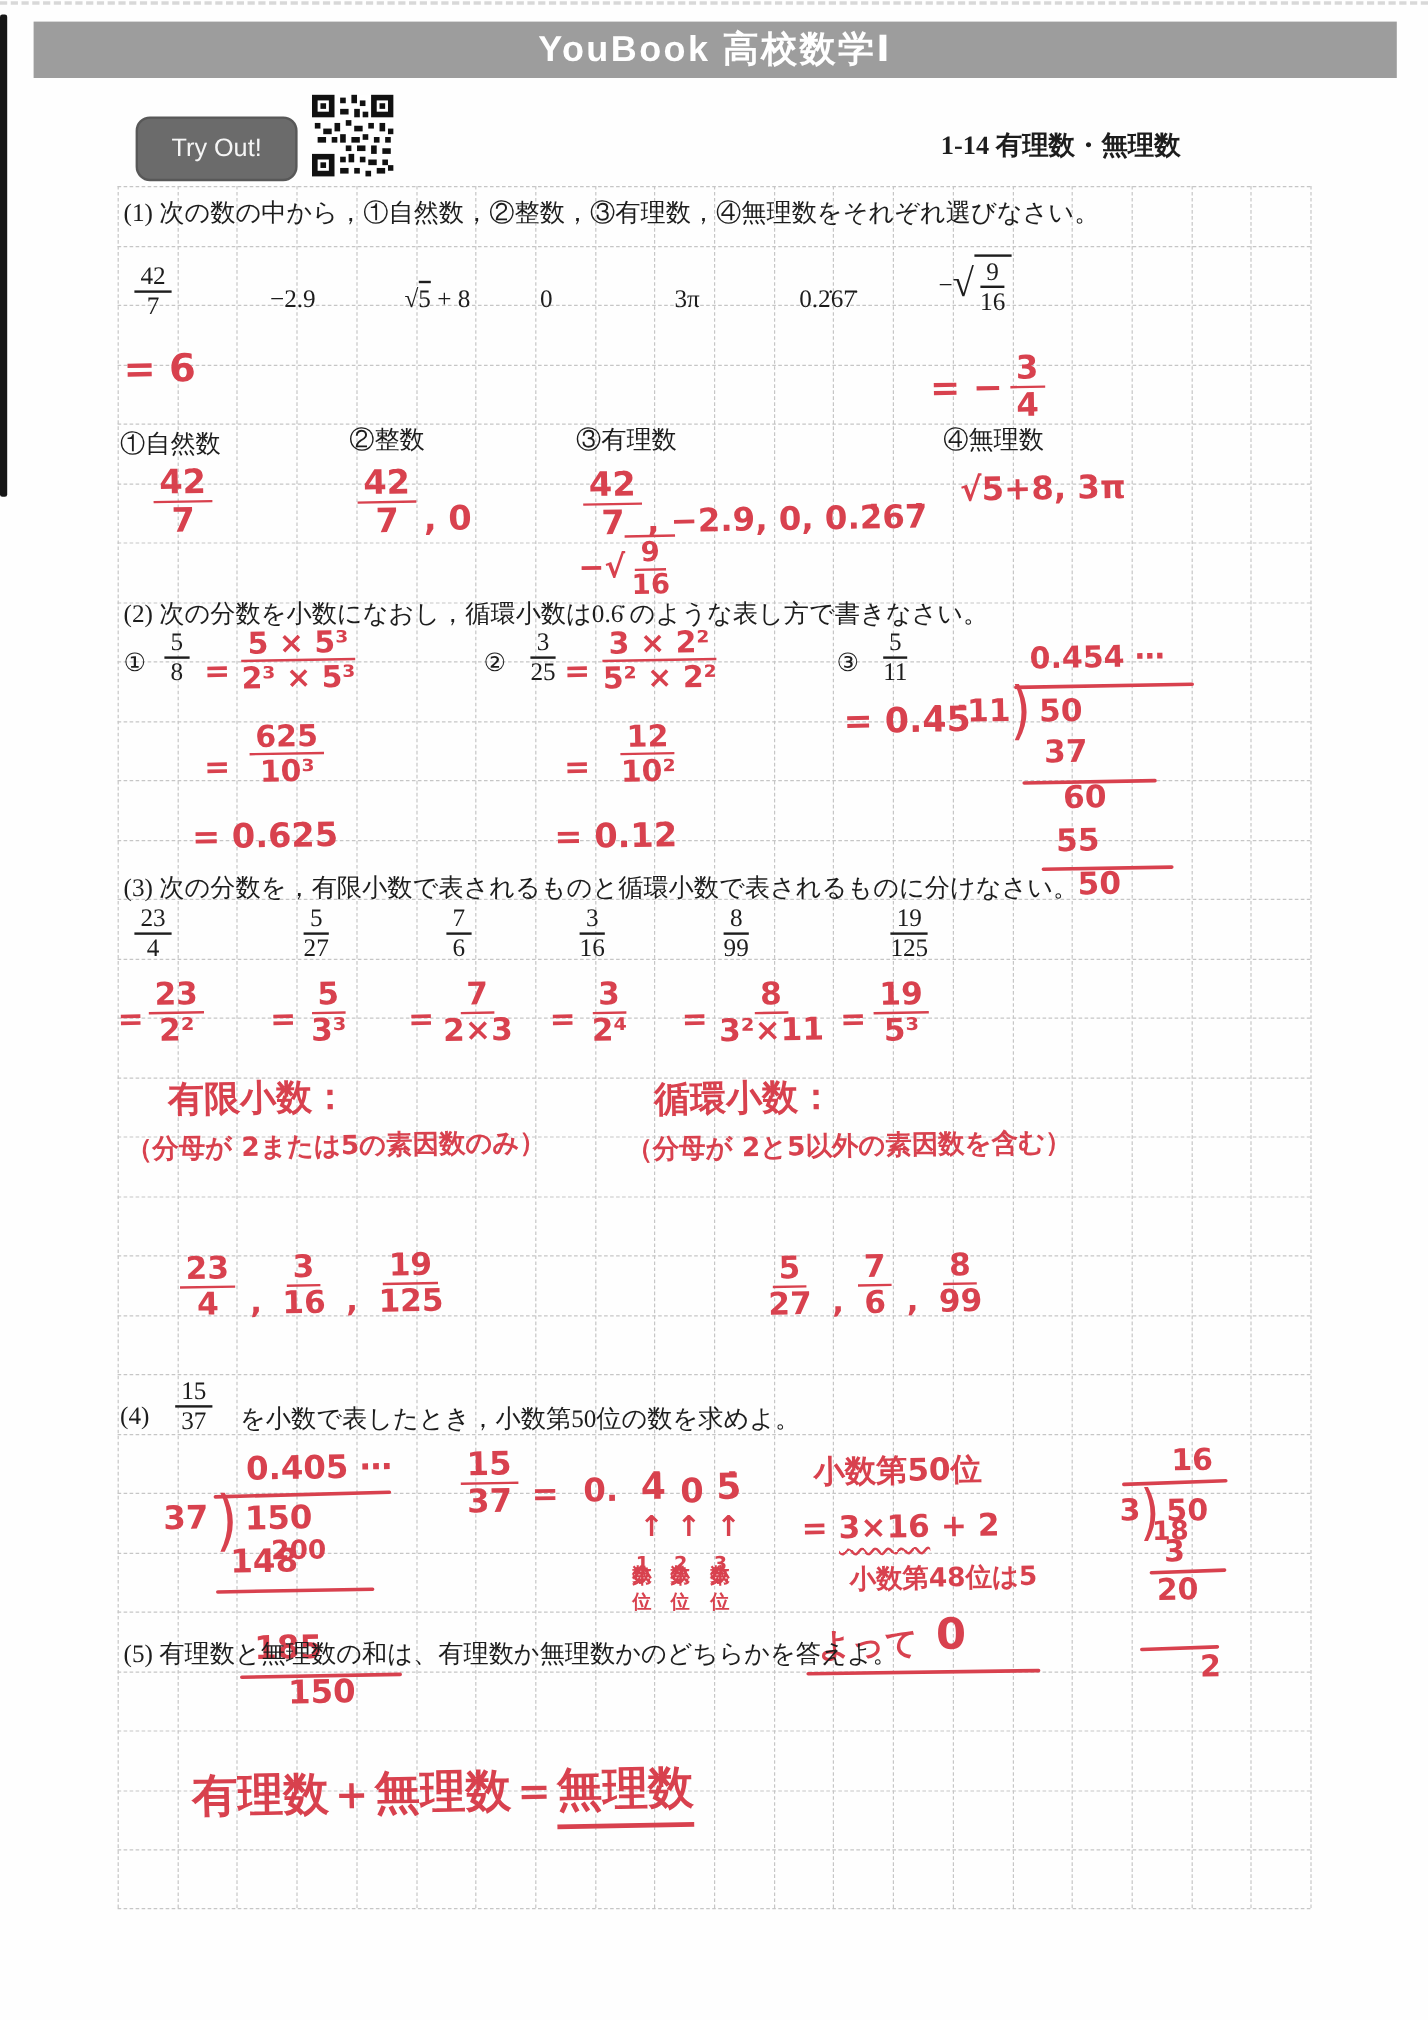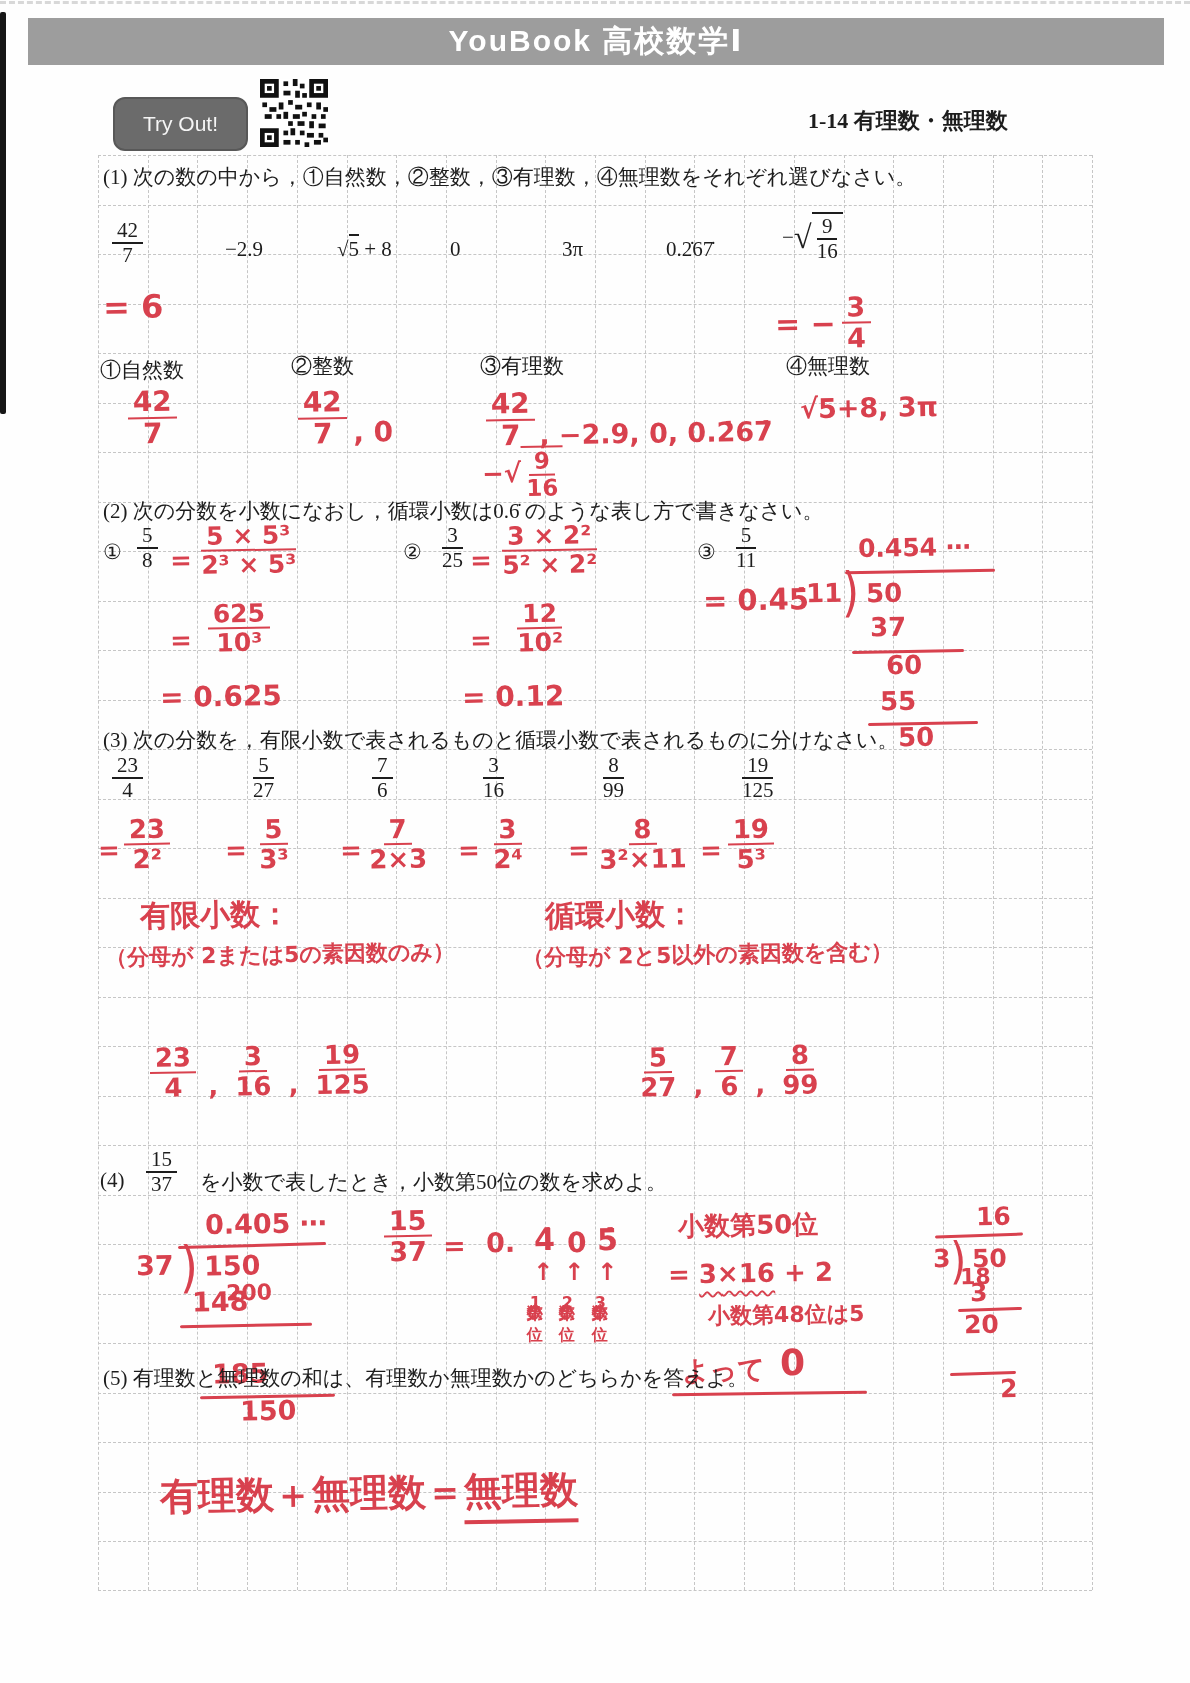--- a/index.html
+++ b/index.html
@@ -101,21 +101,21 @@
       <rect x="17" y="22" width="2" height="2"></rect>
     <rect x="20" y="23" width="3" height="2"></rect>
       <rect x="25" y="23" width="2" height="2"></rect>
     <rect x="10" y="26" width="3" height="2"></rect>
       <rect x="15" y="26" width="2" height="2"></rect>
       <rect x="19" y="27" width="2" height="2"></rect>
     <rect x="23" y="26" width="3" height="2"></rect>
       <rect x="27" y="25" width="2" height="2"></rect>
   </g>
 </svg>
-<div class="abs print section-label" style="left:808px;top:106px">1-14 有理数・無理数</div>
+<div class="abs print section-label" style="left:784px;top:106px">1-14 有理数・無理数</div>
 
 <div id="grid">
     <div class="gv" style="left: 98px; top: 155px; height: 1435px;"></div>
     <div class="gv" style="left: 147.7px; top: 155px; height: 1435px;"></div>
     <div class="gv" style="left: 197.4px; top: 155px; height: 1435px;"></div>
     <div class="gv" style="left: 247.1px; top: 155px; height: 1435px;"></div>
     <div class="gv" style="left: 296.8px; top: 155px; height: 1435px;"></div>
     <div class="gv" style="left: 346.5px; top: 155px; height: 1435px;"></div>
     <div class="gv" style="left: 396.2px; top: 155px; height: 1435px;"></div>
     <div class="gv" style="left: 445.9px; top: 155px; height: 1435px;"></div>

